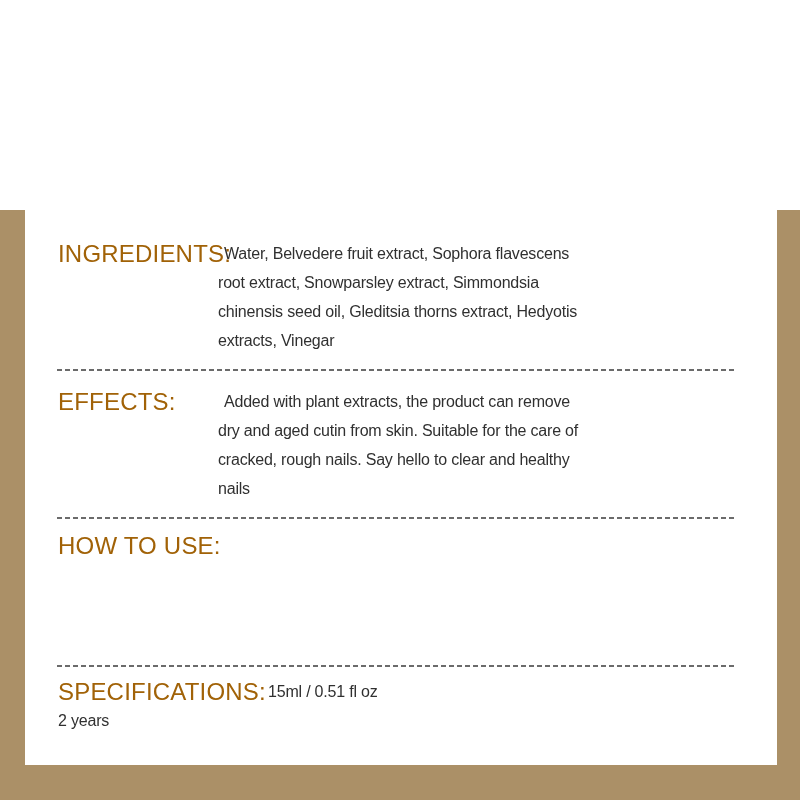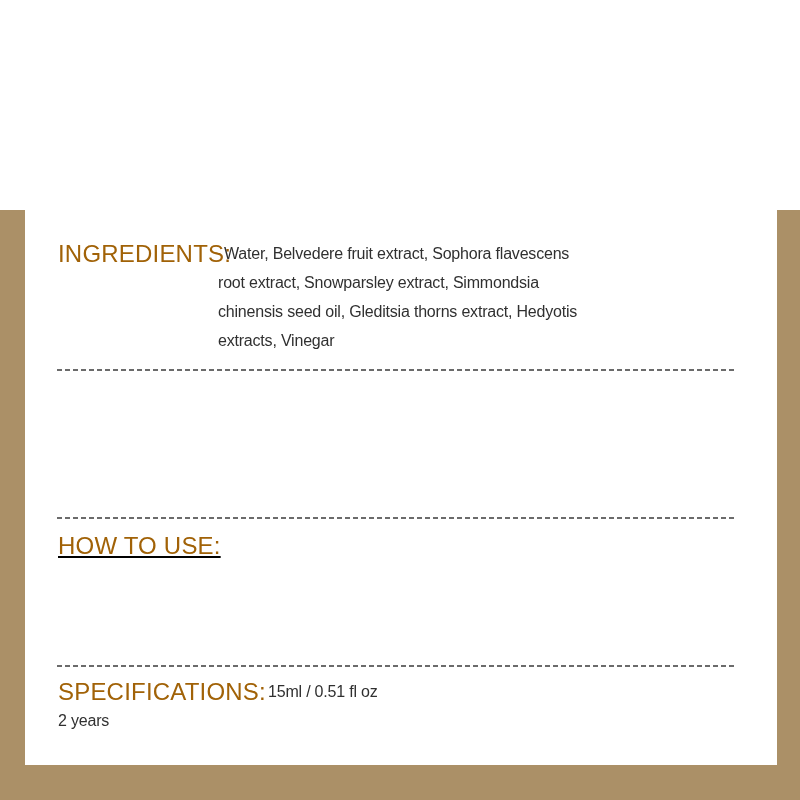--- a/index.html
+++ b/index.html
@@ -39,21 +39,21 @@
     width: 530px;
     font-size: 16px;
     line-height: 29px;
     color: #303030;
     letter-spacing: -0.2px;
     white-space: pre;
     text-indent: 6px;
   }
   #row-ingredients { top: 239px; }
   #row-effects     { top: 387px; }
-  #row-howto       { top: 531px; text-decoration: underline; }
+  #row-howto       { top: 531px; }
 
   .divider {
     position: absolute;
     left: 57px;
     width: 680px;
     height: 2px;
     background: repeating-linear-gradient(90deg, #6b6b6b 0 5px, transparent 5px 8px);
   }
   #divider-1 { top: 369px; }
   #divider-2 { top: 517px; }
@@ -80,20 +80,27 @@
   <div class="row" id="row-ingredients">
     <div class="label">INGREDIENTS:</div>
     <div class="value">Water, Belvedere fruit extract, Sophora flavescens
 root extract, Snowparsley extract, Simmondsia
 chinensis seed oil, Gleditsia thorns extract, Hedyotis
 extracts, Vinegar</div>
   </div>
 
   <div class="divider" id="divider-1"></div>
 
+  <div class="row" id="row-effects">
+    <div class="label">EFFECTS:</div>
+    <div class="value">Added with plant extracts, the product can remove
+dry and aged cutin from skin. Suitable for the care of
+cracked, rough nails. Say hello to clear and healthy
+nails</div>
+  </div>
 
   <div class="divider" id="divider-2"></div>
 
   <div class="row" id="row-howto">
     <div class="label">HOW TO USE:</div>
   </div>
 
   <div class="divider" id="divider-3"></div>
 
   <div class="specs-block">

